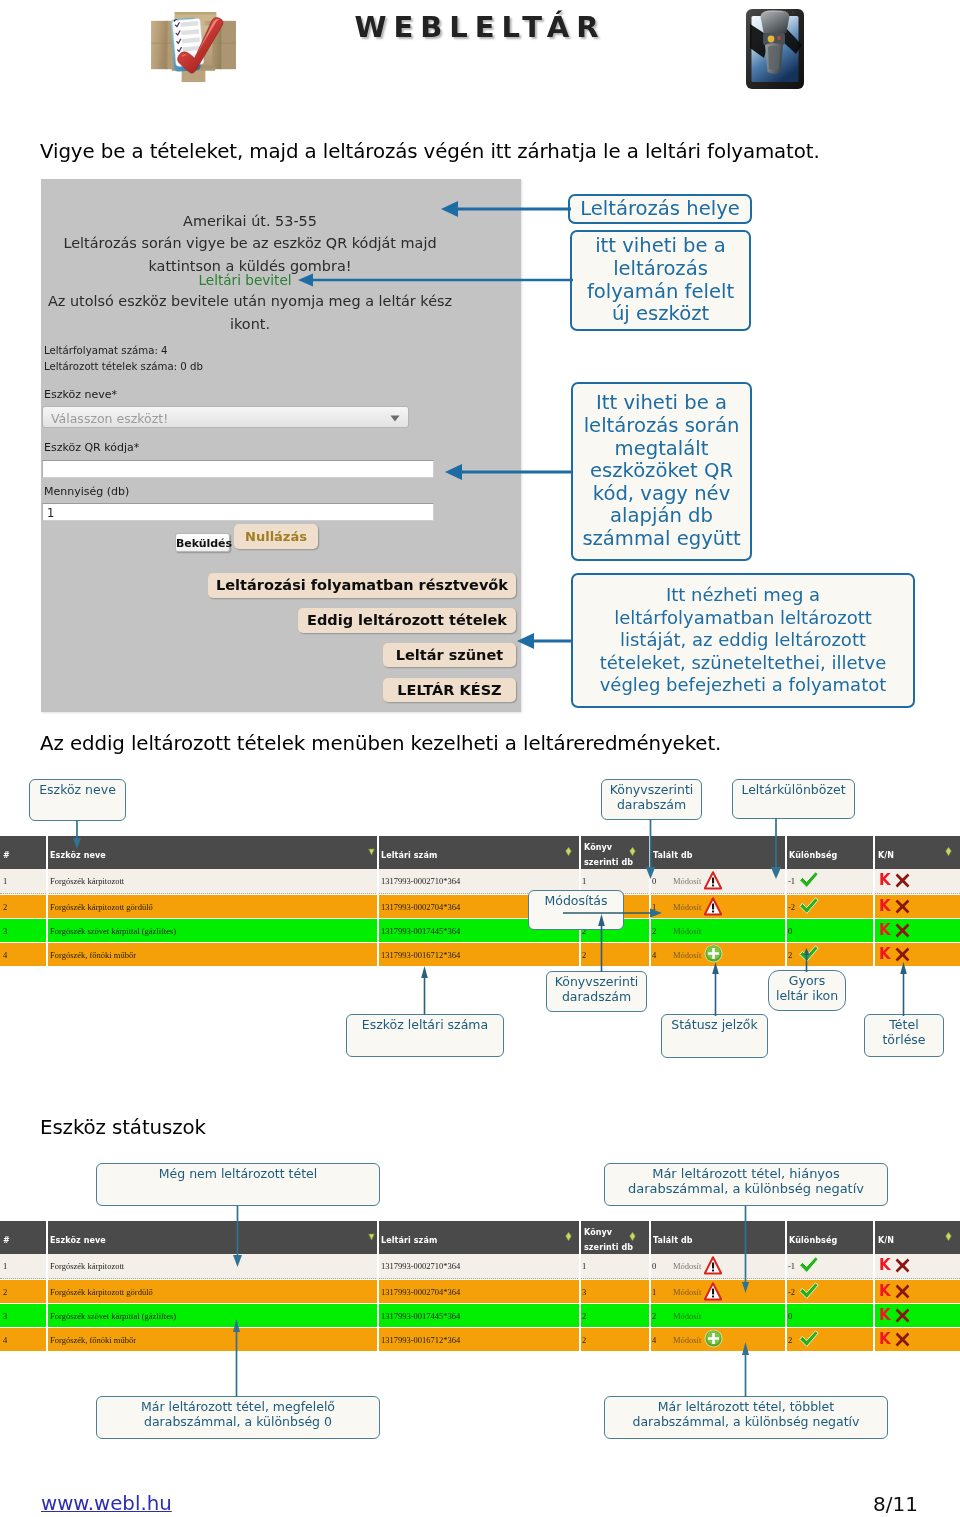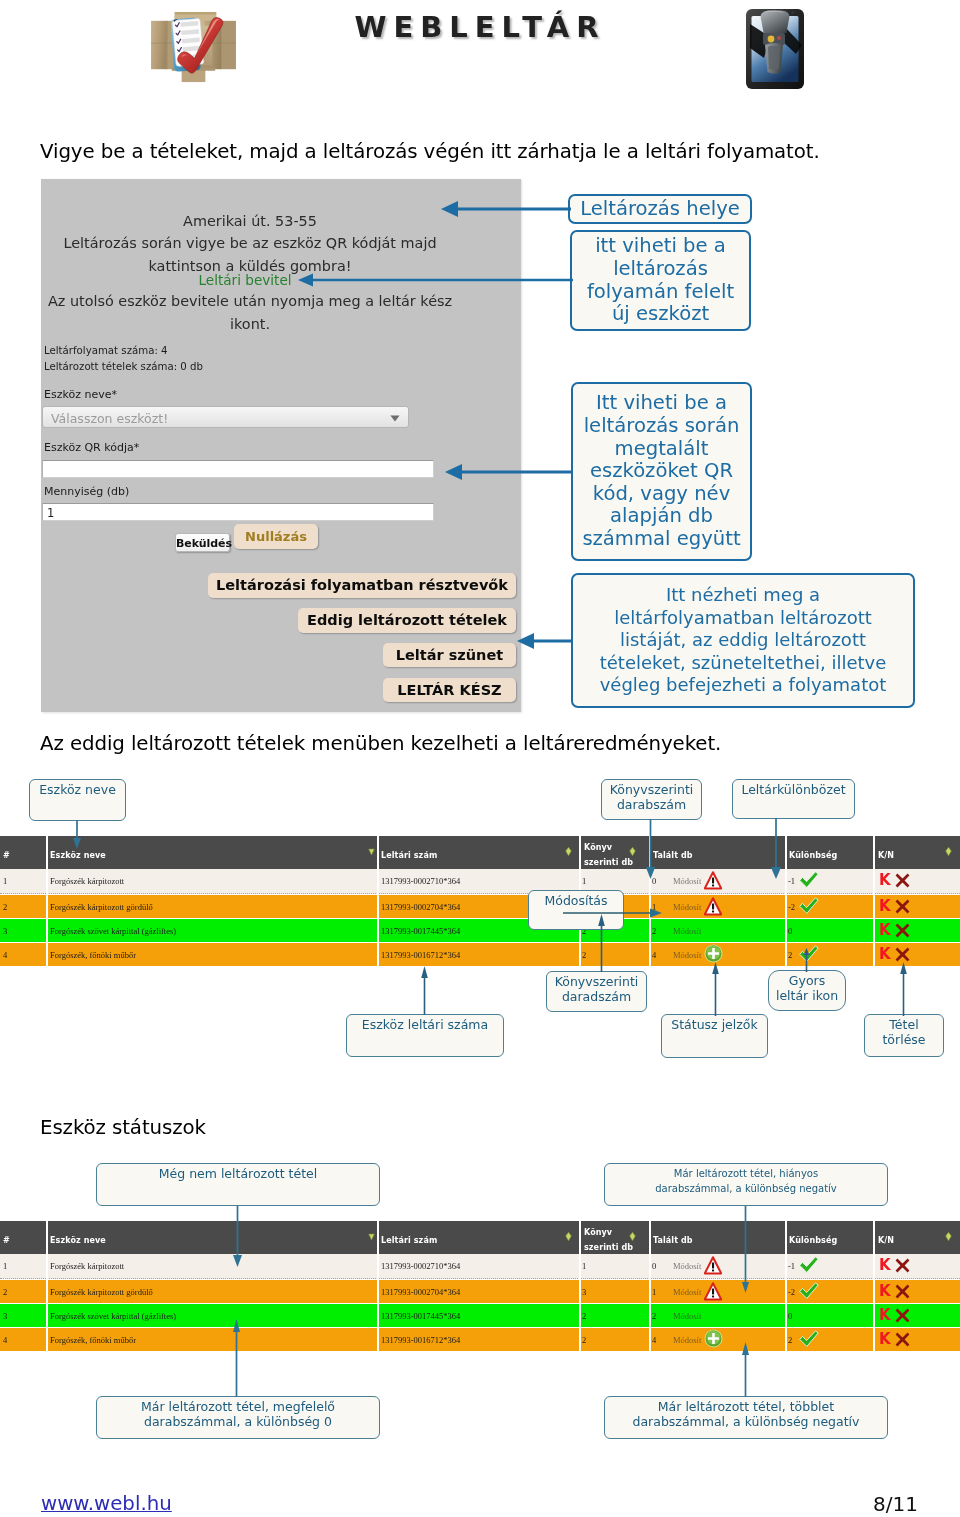--- a/index.html
+++ b/index.html
@@ -514,21 +514,21 @@
   <path d="M5.5 0 L2.2 12 L8.8 12 Z" fill="#2a5f7f"></path>
 </svg>
 
 <div class="abs bodytext" style="left:40px;top:1116px;width:840px;">Eszköz státuszok</div>
 
 <div class="callout thin" style="left:96px;top:1163px;width:284px;height:43px;font-size:12.5px;">
   <div>
         <span class="ln">Még nem leltározott tétel</span>
       </div>
 </div>
-<div class="callout thin" style="left:604px;top:1163px;width:284px;height:43px;font-size:10px;">
+<div class="callout thin" style="left:604px;top:1163px;width:284px;height:43px;font-size:13px;">
   <div>
         <span class="ln">Már leltározott tétel, hiányos</span>
         <span class="ln">darabszámmal, a különbség negatív</span>
       </div>
 </div>
 <div class="callout thin" style="left:96px;top:1396px;width:284px;height:43px;font-size:12.5px;">
   <div>
         <span class="ln">Már leltározott tétel, megfelelő</span>
         <span class="ln">darabszámmal, a különbség 0</span>
       </div>

